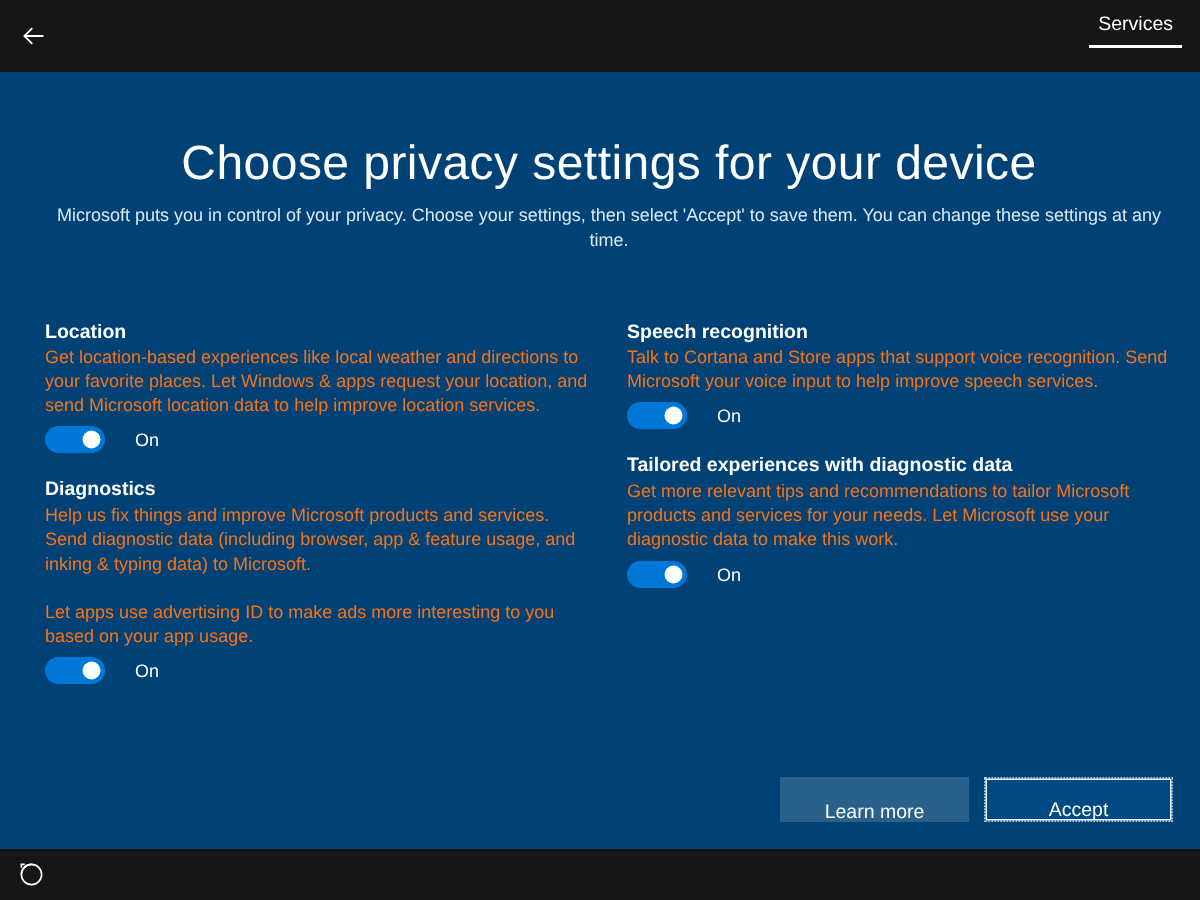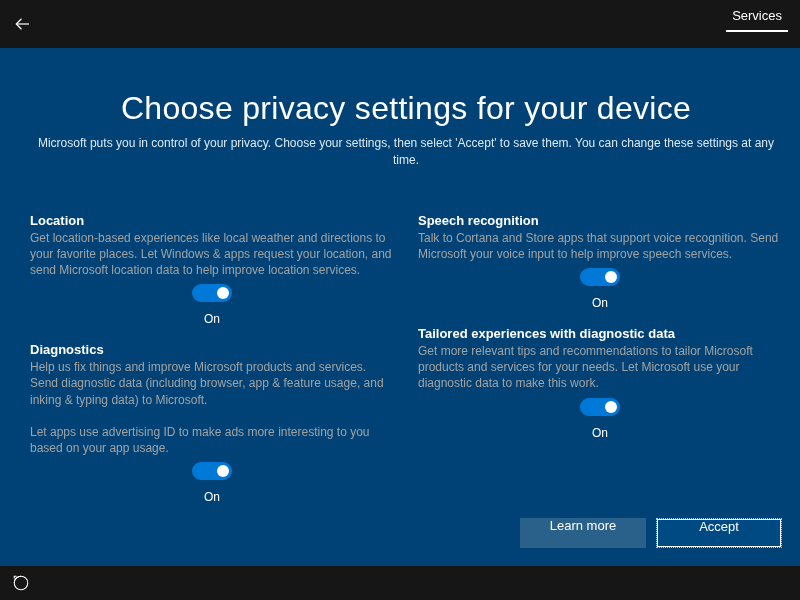--- a/index.html
+++ b/index.html
@@ -63,29 +63,28 @@
     }
     .col { flex: 1; }
     .setting { margin-bottom: 16px; }
     .setting-title {
       font-size: 13px;
       font-weight: 600;
       margin-bottom: 2px;
     }
     .setting-desc {
       font-size: 12px;
-      color: #a3a3a3;
+      color: #f97316;
       line-height: 1.35;
       margin-bottom: 6px;
     }
     .toggle-row {
       display: flex;
       align-items: center;
-      gap: 10px;
-      flex-direction: column;
+      gap: 20px;
     }
     .toggle {
       width: 40px;
       height: 18px;
       background: #0078d7;
       border-radius: 10px;
       position: relative;
       cursor: pointer;
     }
     .toggle .knob {
@@ -111,21 +110,21 @@
       position: absolute;
       bottom: 52px;
       right: 18px;
       display: flex;
       gap: 10px;
     }
     .btn {
       min-width: 126px;
       height: 30px;
       display: flex;
-      align-items: flex-start;
+      align-items: flex-end;
       justify-content: center;
       font-size: 13px;
       cursor: pointer;
       border: none;
       color: #ffffff;
     }
     .btn-learn {
       background: #2a618a;
     }
     .btn-accept {

